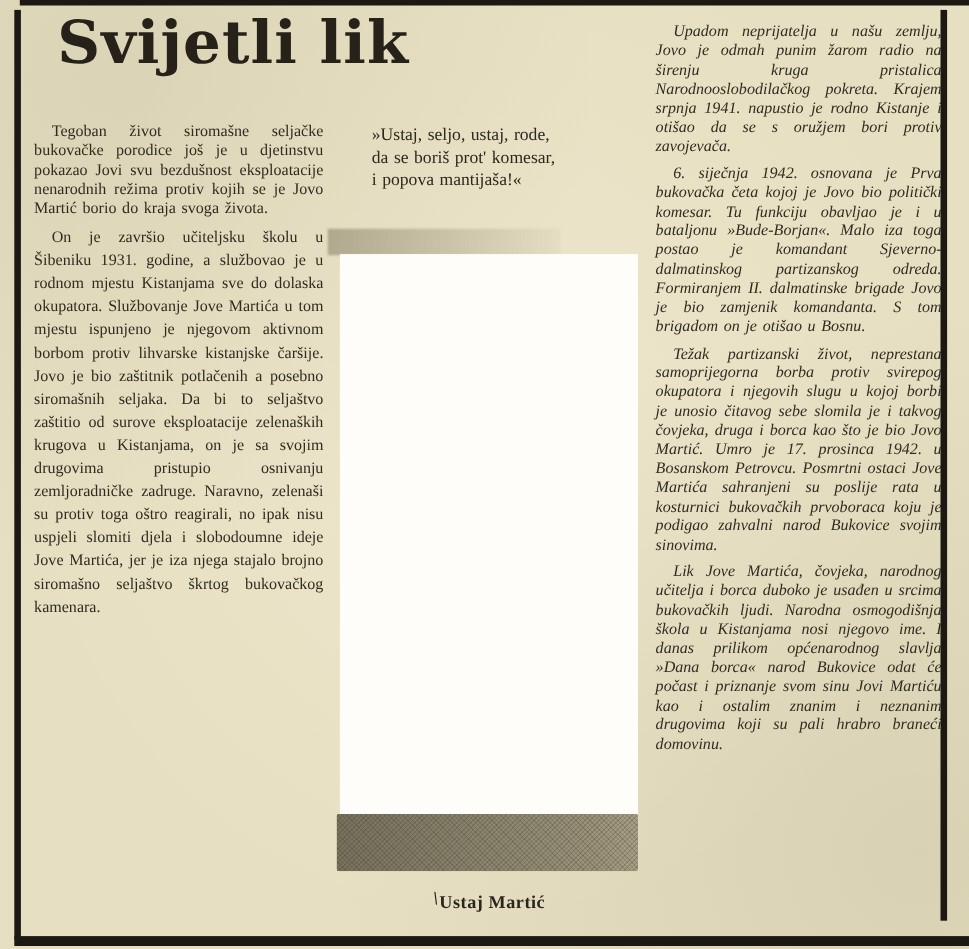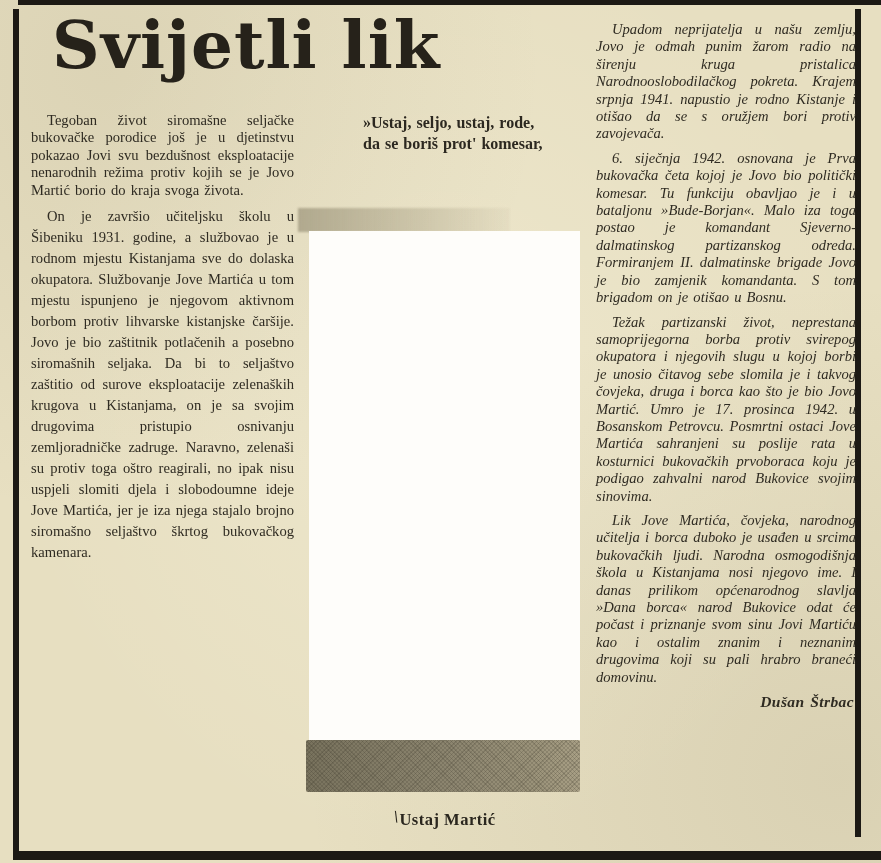--- a/index.html
+++ b/index.html
@@ -17,34 +17,33 @@
   
   .rule{position:absolute;background:#1c1914;}
   .rule-top{left:18px;top:0;right:0;height:5px;}
   .rule-left{left:13px;top:9px;width:6px;height:845px;}
   .rule-right{left:855px;top:9px;width:6px;height:828px;}
   .rule-bottom{left:13px;top:851px;right:0;height:9px;}
   
   .headline{
     position:absolute;left:52px;top:6px;width:520px;
     font-family:"DejaVu Serif", serif;font-weight:600;
-    font-size:66px;letter-spacing:1px;color:#26221a;white-space:nowrap;
+    font-size:54px;letter-spacing:1px;color:#26221a;white-space:nowrap;
   }
   
   .col{position:absolute;font-size:14.6px;line-height:17.4px;text-align:justify;}
   .col p{margin:0 0 7px 0;text-indent:16px;word-spacing:1.5px;}
   .col-left{left:31px;top:112px;width:263px;}
   .col-right{left:596px;top:21px;width:260px;font-style:italic;}
   .col-left p:last-child{line-height:21px;}
   
   .quote{
     position:absolute;left:338px;top:113px;width:245px;
-    font-weight:bold;font-size:16px;line-height:20.5px;color:#2c2820;
+    font-weight:normal;font-size:16px;line-height:20.5px;color:#2c2820;
     word-spacing:1px;
-    margin-left:25px;
   }
   
   .photo-smudge-top{
     position:absolute;left:298px;top:208px;width:212px;height:24px;
     background:linear-gradient(to right, rgba(125,117,92,0.50), rgba(140,132,105,0.30) 55%, rgba(150,142,115,0.06));
     filter:blur(1px);
   }
   .photo-box{
     position:absolute;left:309px;top:231px;width:271px;height:509px;
     background:#fefdfa;
@@ -81,31 +80,31 @@
   <div class="headline">Svijetli lik</div>
 
   <div class="col col-left">
     <p>Tegoban život siromašne seljačke bukovačke porodice još je u djetinstvu pokazao Jovi svu bezdušnost eksploatacije nenarodnih režima protiv kojih se je Jovo Martić borio do kraja svoga života.</p>
     <p>On je završio učiteljsku školu u Šibeniku 1931. godine, a službovao je u rodnom mjestu Kistanjama sve do dolaska okupatora. Službovanje Jove Martića u tom mjestu ispunjeno je njegovom aktivnom borbom protiv lihvarske kistanjske čaršije. Jovo je bio zaštitnik potlačenih a posebno siromašnih seljaka. Da bi to seljaštvo zaštitio od surove eksploatacije zelenaških krugova u Kistanjama, on je sa svojim drugovima pristupio osnivanju zemljoradničke zadruge. Naravno, zelenaši su protiv toga oštro reagirali, no ipak nisu uspjeli slomiti djela i slobodoumne ideje Jove Martića, jer je iza njega stajalo brojno siromašno seljaštvo škrtog bukovačkog kamenara.</p>
   </div>
 
   <div class="quote">
     <div>»Ustaj, seljo, ustaj, rode,</div>
     <div>da se boriš prot' komesar,</div>
+    <div>i popova mantijaša!«</div>
   </div>
 
   <div class="photo-smudge-top"></div>
   <div class="photo-box"></div>
   <div class="photo-smudge-bottom"></div>
 
   <div class="photo-caption">
     <span class="caption-mark">\</span><span>Ustaj Martić</span>
   </div>
 
   <div class="col col-right">
     <p>Upadom neprijatelja u našu zemlju, Jovo je odmah punim žarom radio na širenju kruga pristalica Narodnooslobodilačkog pokreta. Krajem srpnja 1941. napustio je rodno Kistanje i otišao da se s oružjem bori protiv zavojevača.</p>
     <p>6. siječnja 1942. osnovana je Prva bukovačka četa kojoj je Jovo bio politički komesar. Tu funkciju obavljao je i u bataljonu »Bude-Borjan«. Malo iza toga postao je komandant Sjeverno-dalmatinskog partizanskog odreda. Formiranjem II. dalmatinske brigade Jovo je bio zamjenik komandanta. S tom brigadom on je otišao u Bosnu.</p>
     <p>Težak partizanski život, neprestana samoprijegorna borba protiv svirepog okupatora i njegovih slugu u kojoj borbi je unosio čitavog sebe slomila je i takvog čovjeka, druga i borca kao što je bio Jovo Martić. Umro je 17. prosinca 1942. u Bosanskom Petrovcu. Posmrtni ostaci Jove Martića sahranjeni su poslije rata u kosturnici bukovačkih prvoboraca koju je podigao zahvalni narod Bukovice svojim sinovima.</p>
     <p>Lik Jove Martića, čovjeka, narodnog učitelja i borca duboko je usađen u srcima bukovačkih ljudi. Narodna osmogodišnja škola u Kistanjama nosi njegovo ime. I danas prilikom općenarodnog slavlja »Dana borca« narod Bukovice odat će počast i priznanje svom sinu Jovi Martiću kao i ostalim znanim i neznanim drugovima koji su pali hrabro braneći domovinu.</p>
-    <p class="byline">Dušan Štrbac</p>
   </div>
 
 </div>
 
 </body></html>

